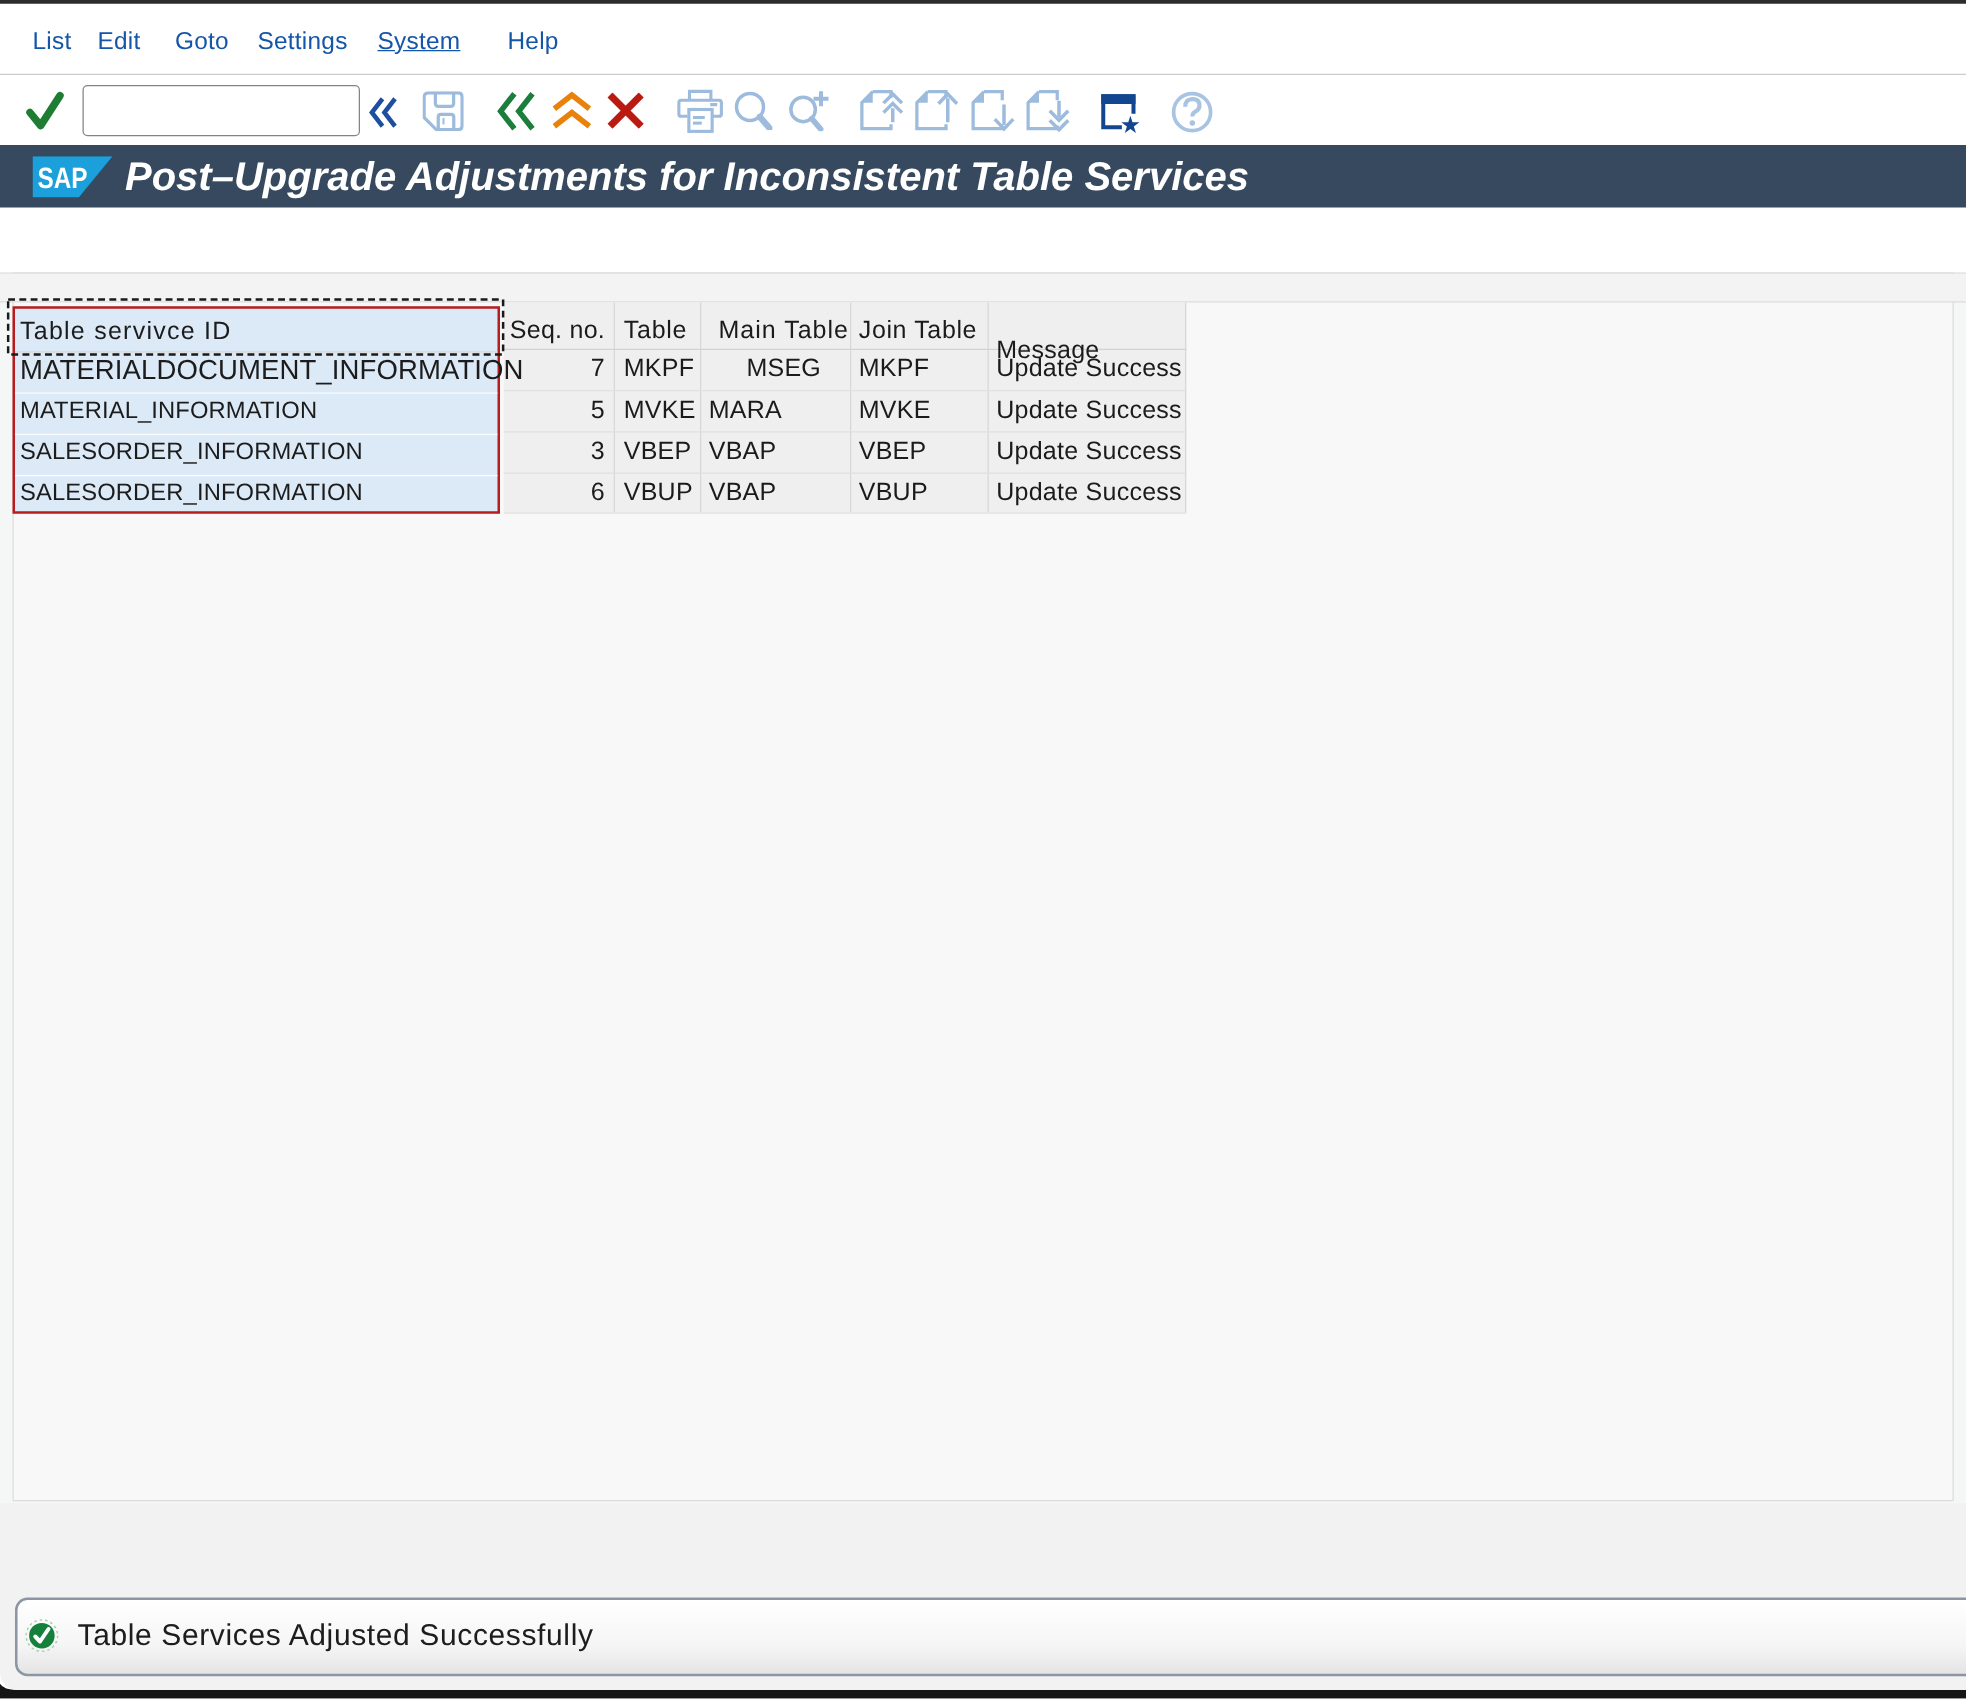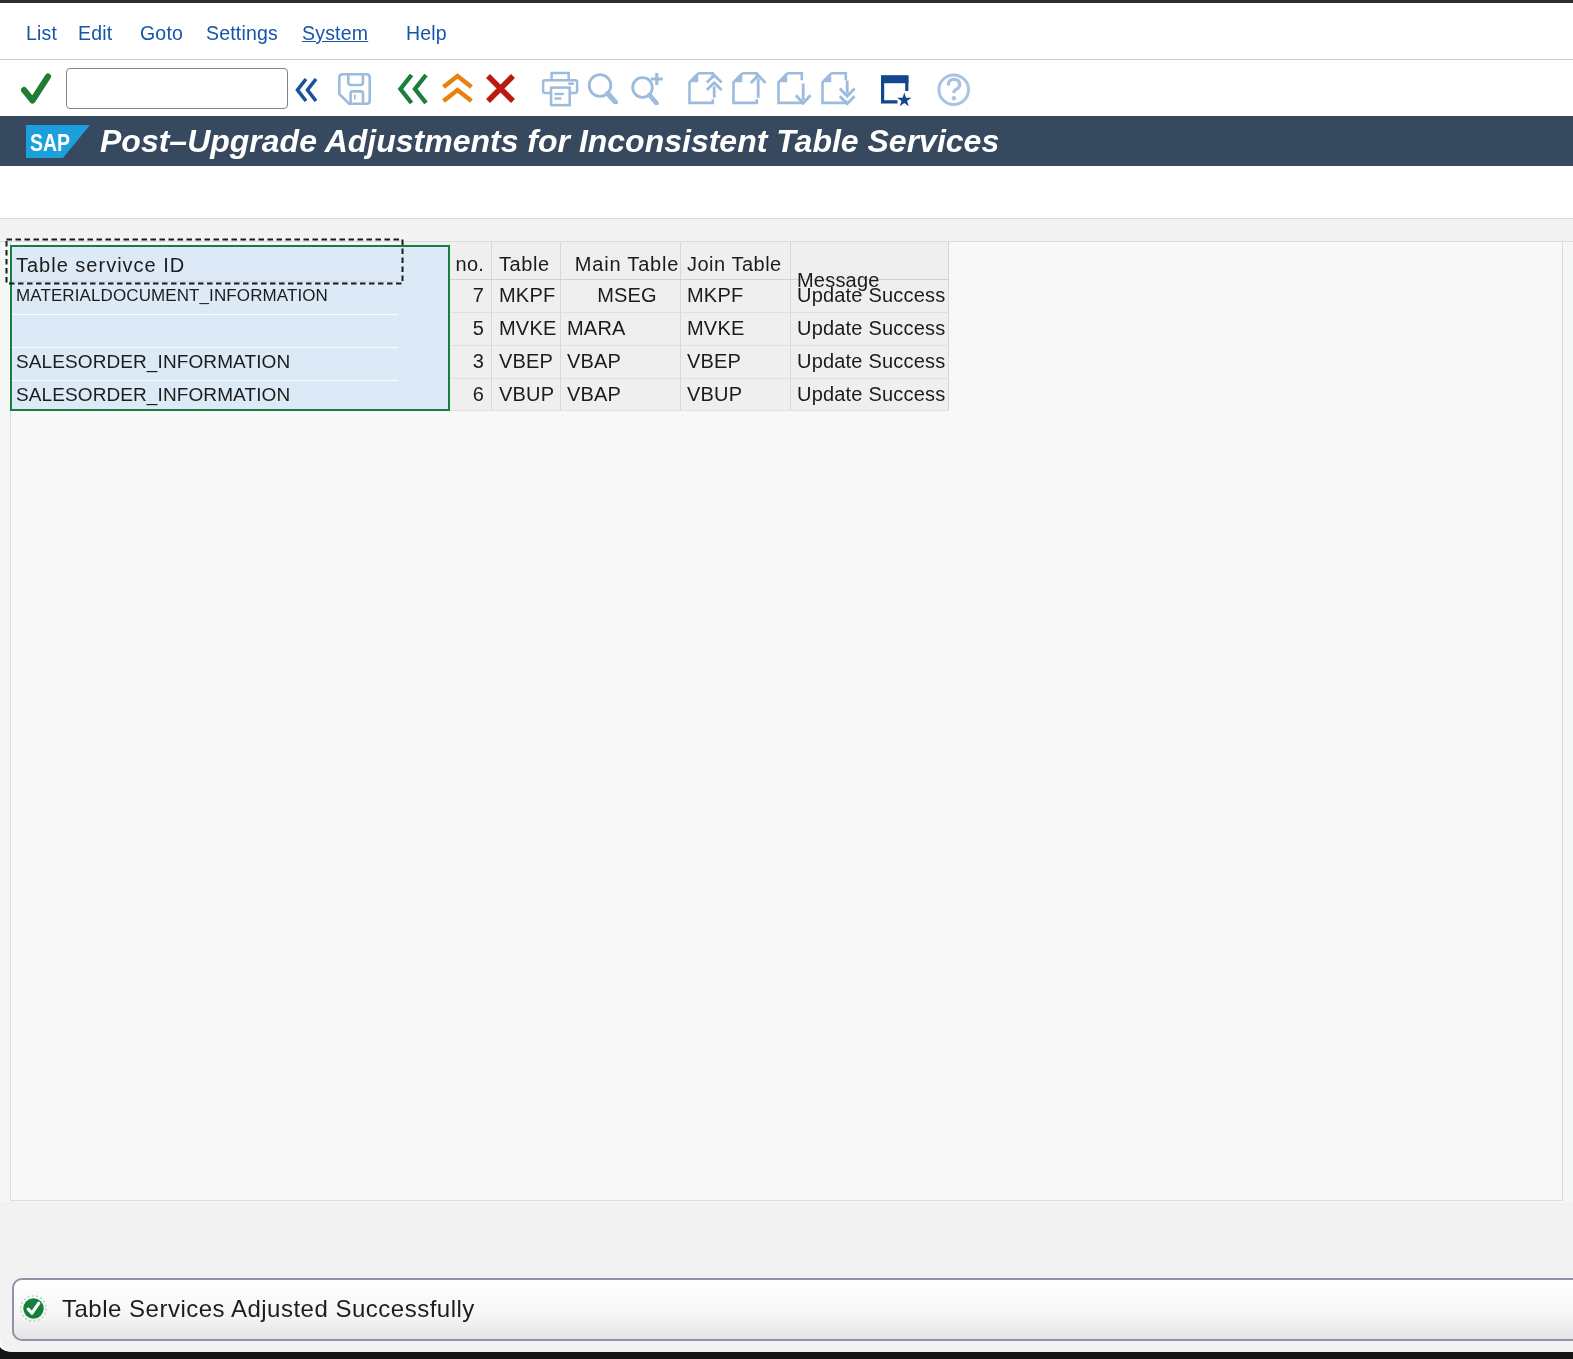--- a/index.html
+++ b/index.html
@@ -170,23 +170,24 @@
     <div class="abs" style="left:284px;top:103px;width:120px;height:33px;line-height:33px;">VBEP</div>
     <div class="abs" style="left:394px;top:103px;width:150px;height:33px;line-height:33px;">Update Success</div>
 
     <div class="abs" style="left:0;top:136px;width:81px;height:33px;line-height:33px;text-align:right;">6</div>
     <div class="abs" style="left:96px;top:136px;width:120px;height:33px;line-height:33px;">VBUP</div>
     <div class="abs" style="left:164px;top:136px;width:120px;height:33px;line-height:33px;">VBAP</div>
     <div class="abs" style="left:284px;top:136px;width:120px;height:33px;line-height:33px;">VBUP</div>
     <div class="abs" style="left:394px;top:136px;width:150px;height:33px;line-height:33px;">Update Success</div>
   </div>
 
-  <div class="abs" style="left:10px;top:245px;width:440px;height:166px;box-sizing:border-box;background:#dce9f7;border:2px solid #15803d;font-size:20px;letter-spacing:0.2px;color:#1c1c1c;">
+  <div class="abs" style="left:10px;top:245px;width:390px;height:166px;box-sizing:border-box;background:#dce9f7;border:2px solid #b91c1c;font-size:20px;letter-spacing:0.2px;color:#1c1c1c;">
     <div class="abs" style="left:4px;top:3px;width:370px;height:31px;line-height:31px;letter-spacing:1.0px;">Table servivce ID</div>
-    <div class="abs" style="left:4px;top:32px;width:380px;height:33px;line-height:33px;font-size:17px;letter-spacing:0.1px;">MATERIALDOCUMENT_INFORMATION</div>
+    <div class="abs" style="left:4px;top:32px;width:380px;height:33px;line-height:33px;font-size:22px;letter-spacing:0.1px;">MATERIALDOCUMENT_INFORMATION</div>
+    <div class="abs" style="left:4px;top:65px;width:380px;height:33px;line-height:33px;font-size:19px;letter-spacing:0.1px;">MATERIAL_INFORMATION</div>
     <div class="abs" style="left:4px;top:98px;width:380px;height:33px;line-height:33px;font-size:19px;letter-spacing:0.1px;">SALESORDER_INFORMATION</div>
     <div class="abs" style="left:4px;top:131px;width:380px;height:33px;line-height:33px;font-size:19px;letter-spacing:0.1px;">SALESORDER_INFORMATION</div>
     <div class="abs" style="left:0;top:34px;width:386px;height:1px;background:#d9d5cd;"></div>
     <div class="abs" style="left:0;top:67px;width:386px;height:1px;background:rgba(255,255,255,0.85);"></div>
     <div class="abs" style="left:0;top:100px;width:386px;height:1px;background:rgba(255,255,255,0.85);"></div>
     <div class="abs" style="left:0;top:133px;width:386px;height:1px;background:rgba(255,255,255,0.85);"></div>
   </div>
 
   <svg class="abs" style="left:5px;top:238px;" width="400" height="48" viewBox="0 0 400 48">
     <rect x="1.5" y="1.5" width="396" height="44" fill="none" stroke="#1a1a1a" stroke-width="2" stroke-dasharray="5.5 3.5"></rect>

